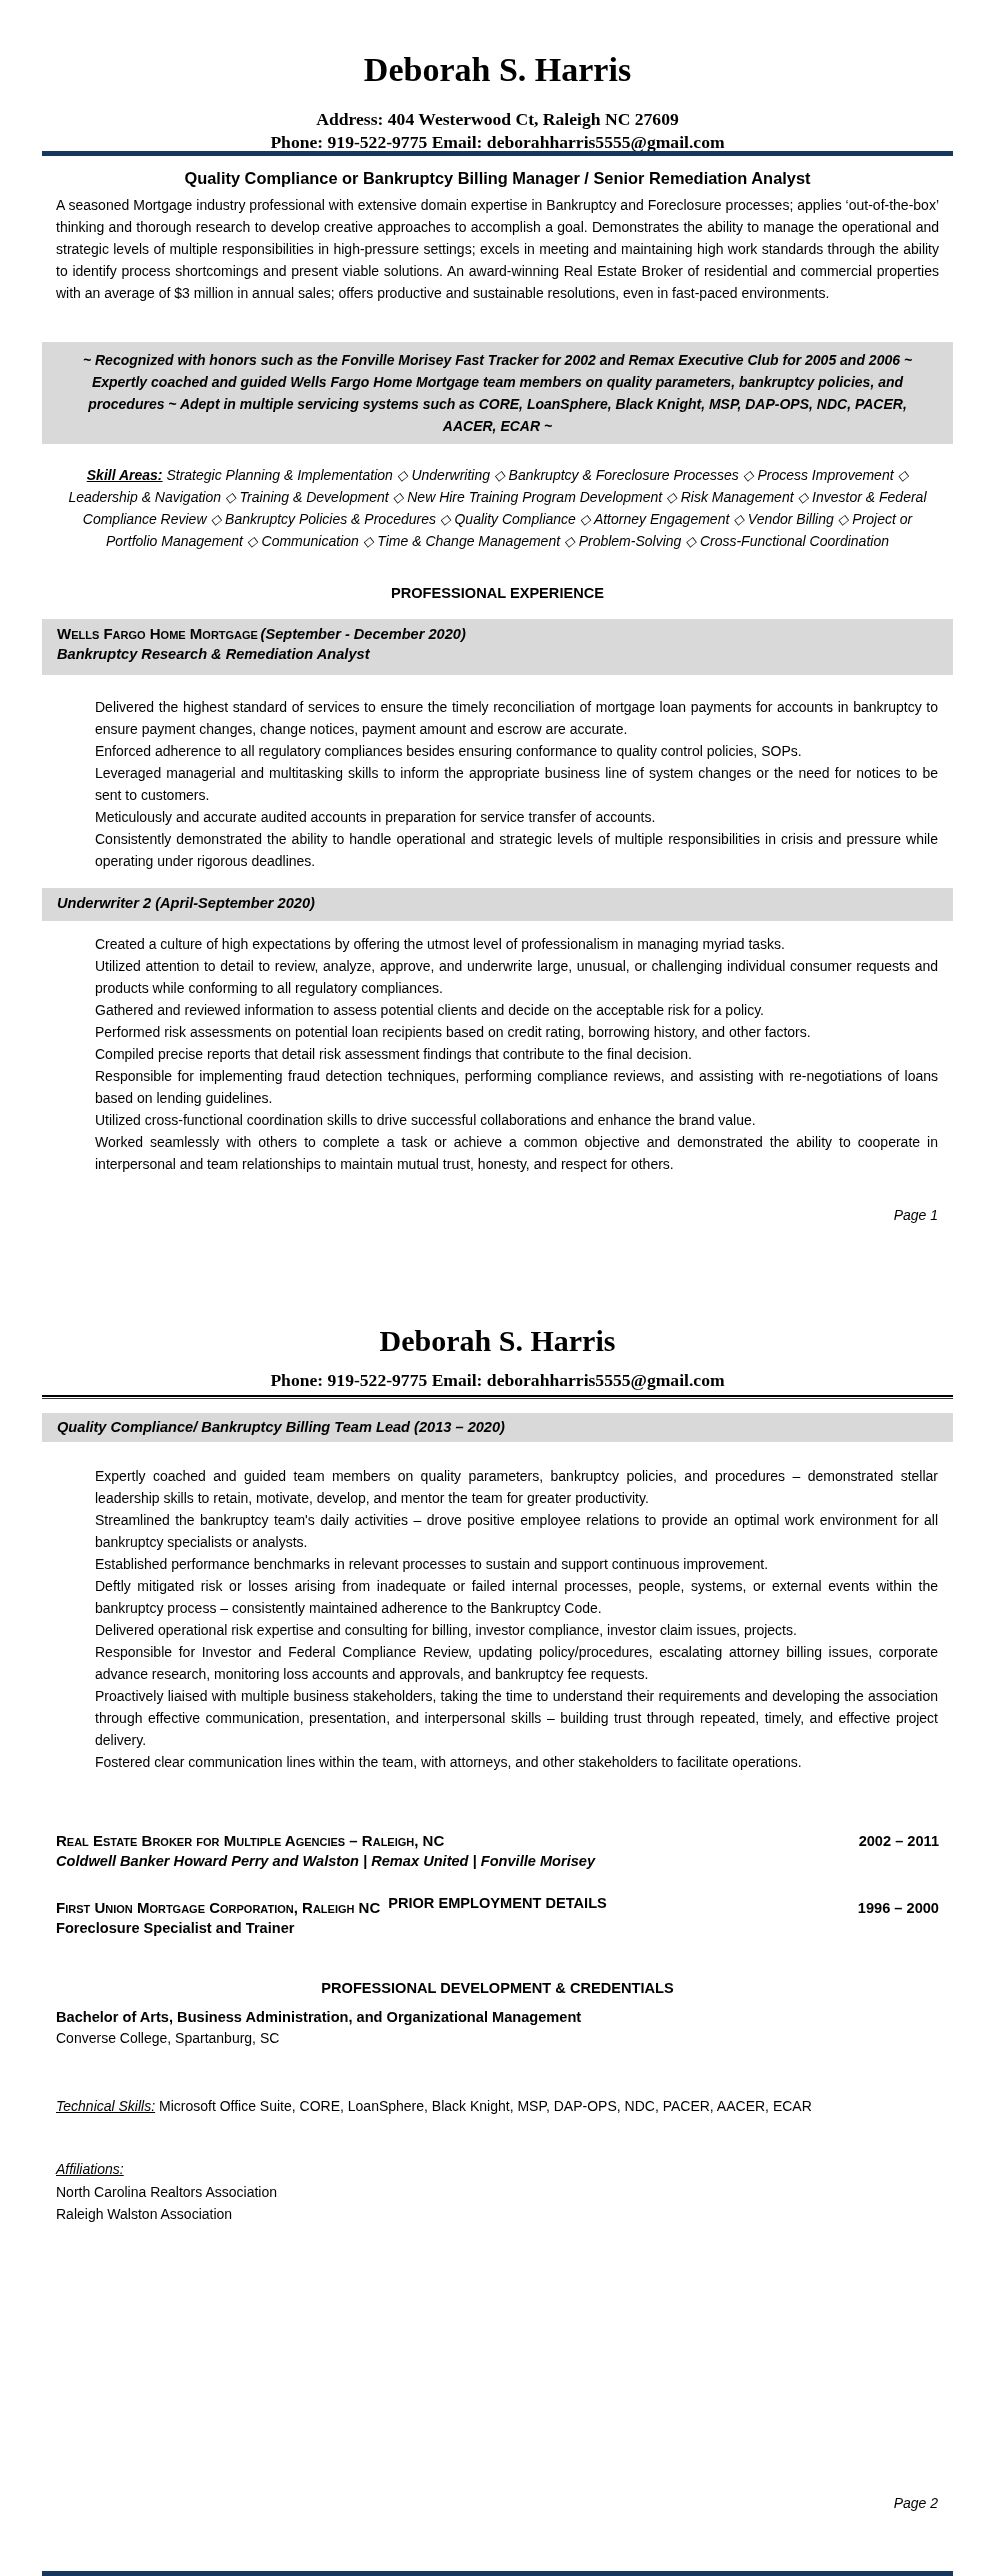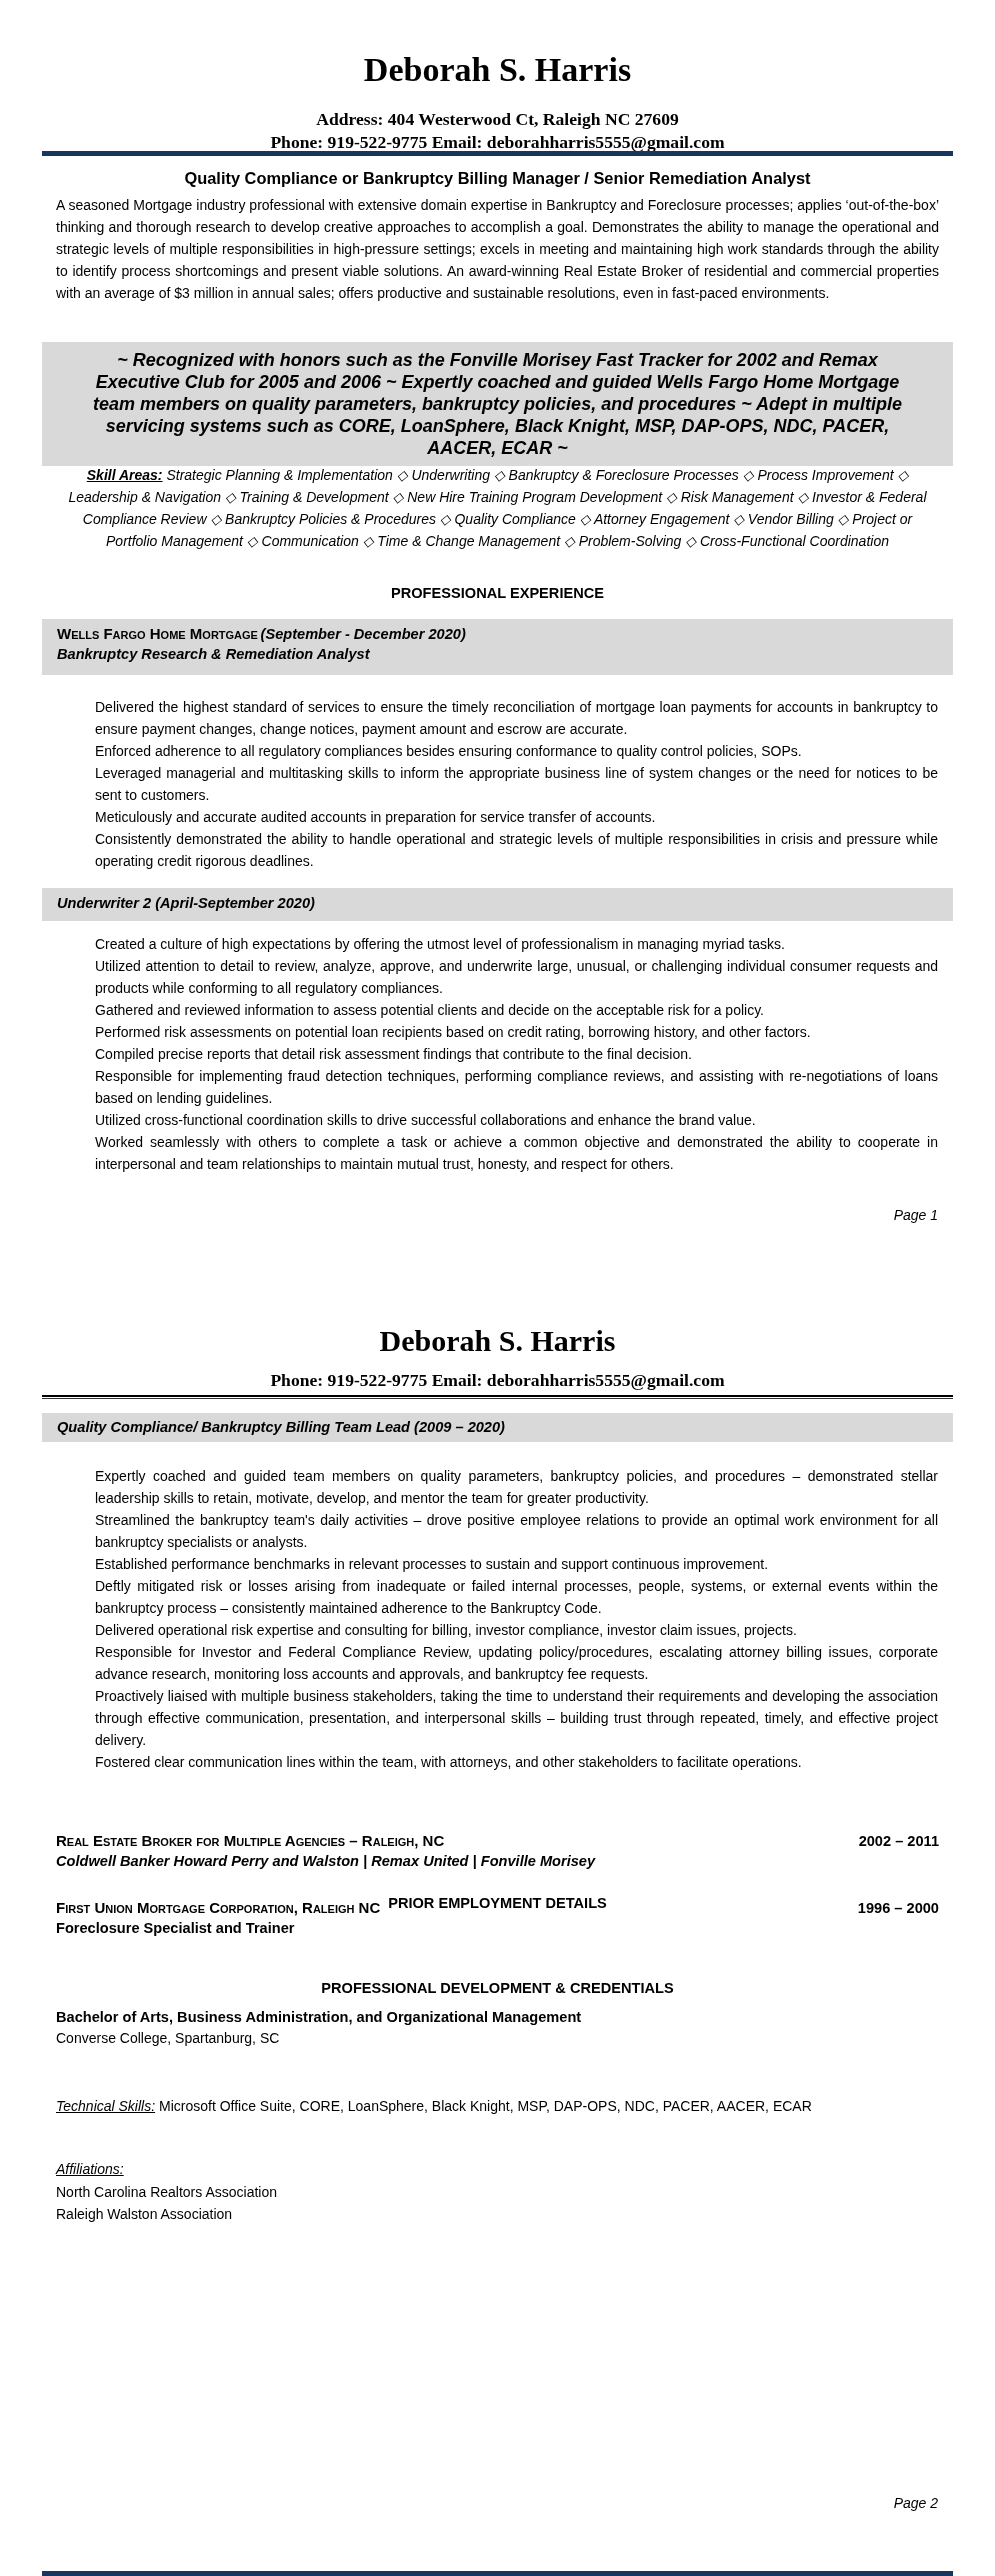--- a/index.html
+++ b/index.html
@@ -13,21 +13,21 @@
   .justify{text-align:justify;}
   p{margin:0;}
   
   #name1{top:50px;font-size:34px;line-height:1.15;font-weight:bold;}
   #addr1{top:109px;font-size:17.6px;font-weight:bold;}
   #phone1{top:132px;font-size:17.6px;font-weight:bold;}
   #rule1{top:151px;left:42px;right:42px;height:5.3px;background:#17375d;}
   #headline{top:169px;font-size:16.4px;font-weight:bold;}
   #summary{top:194px;left:56px;right:56px;font-size:14px;line-height:22px;}
   #honors{top:342px;left:42px;right:42px;background:#d9d9d9;padding:7px 34px;
-          font-size:18px;line-height:22px;font-weight:bold;font-style:italic;text-align:center;}
+          font-size:14px;line-height:22px;font-weight:bold;font-style:italic;text-align:center;}
   #skills{top:464px;left:59px;right:59px;font-size:14px;line-height:22px;
           font-style:italic;text-align:center;}
   .lbl-underline{text-decoration:underline;}
   #exp-head{top:585px;font-size:14.6px;font-weight:bold;}
   .graybar{left:42px;right:42px;background:#d9d9d9;}
   #job1bar{top:619px;padding:5.3px 11.7px 10.5px 15px;}
   .employer{font-variant:small-caps;font-weight:bold;font-size:15px;line-height:20px;}
   .bardates{font-weight:bold;font-style:italic;font-size:14.6px;line-height:20px;}
   .bartitle{font-weight:bold;font-style:italic;font-size:14.6px;line-height:20px;}
   .bullets{font-size:14px;line-height:22px;text-align:justify;}
@@ -81,21 +81,21 @@
     <span class="employer">Wells Fargo Home Mortgage</span>
     <span class="bardates"> (September - December 2020)</span>
   </div>
   <div class="bartitle">Bankruptcy Research &amp; Remediation Analyst</div>
 </div>
 <div class="abs bullets" id="job1bullets">
   <p>Delivered the highest standard of services to ensure the timely reconciliation of mortgage loan payments for accounts in bankruptcy to ensure payment changes, change notices, payment amount and escrow are accurate.</p>
   <p>Enforced adherence to all regulatory compliances besides ensuring conformance to quality control policies, SOPs.</p>
   <p>Leveraged managerial and multitasking skills to inform the appropriate business line of system changes or the need for notices to be sent to customers.</p>
   <p>Meticulously and accurate audited accounts in preparation for service transfer of accounts.</p>
-  <p>Consistently demonstrated the ability to handle operational and strategic levels of multiple responsibilities in crisis and pressure while operating credit rigorous deadlines.</p>
+  <p>Consistently demonstrated the ability to handle operational and strategic levels of multiple responsibilities in crisis and pressure while operating under rigorous deadlines.</p>
 </div>
 
 <div class="abs graybar" id="job2bar">
   <div class="bartitle">Underwriter 2 (April-September 2020)</div>
 </div>
 <div class="abs bullets" id="job2bullets">
   <p>Created a culture of high expectations by offering the utmost level of professionalism in managing myriad tasks.</p>
   <p>Utilized attention to detail to review, analyze, approve, and underwrite large, unusual, or challenging individual consumer requests and products while conforming to all regulatory compliances.</p>
   <p>Gathered and reviewed information to assess potential clients and decide on the acceptable risk for a policy.</p>
   <p>Performed risk assessments on potential loan recipients based on credit rating, borrowing history, and other factors.</p>
@@ -104,21 +104,21 @@
   <p>Utilized cross-functional coordination skills to drive successful collaborations and enhance the brand value.</p>
   <p>Worked seamlessly with others to complete a task or achieve a common objective and demonstrated the ability to cooperate in interpersonal and team relationships to maintain mutual trust, honesty, and respect for others.</p>
 </div>
 <div class="abs pagefoot" id="pg1footer">Page 1</div>
 
 <div class="abs center serif" id="name2">Deborah S. Harris</div>
 <div class="abs center serif" id="phone2">Phone: 919-522-9775 Email: deborahharris5555@gmail.com</div>
 <div class="abs" id="rule2"></div>
 
 <div class="abs graybar" id="job3bar">
-  <div class="bartitle">Quality Compliance/ Bankruptcy Billing Team Lead (2009 – 2020)</div>
+  <div class="bartitle">Quality Compliance/ Bankruptcy Billing Team Lead (2013 – 2020)</div>
 </div>
 <div class="abs bullets" id="job3bullets">
   <p>Expertly coached and guided team members on quality parameters, bankruptcy policies, and procedures – demonstrated stellar leadership skills to retain, motivate, develop, and mentor the team for greater productivity.</p>
   <p>Streamlined the bankruptcy team's daily activities – drove positive employee relations to provide an optimal work environment for all bankruptcy specialists or analysts.</p>
   <p>Established performance benchmarks in relevant processes to sustain and support continuous improvement.</p>
   <p>Deftly mitigated risk or losses arising from inadequate or failed internal processes, people, systems, or external events within the bankruptcy process – consistently maintained adherence to the Bankruptcy Code.</p>
   <p>Delivered operational risk expertise and consulting for billing, investor compliance, investor claim issues, projects.</p>
   <p>Responsible for Investor and Federal Compliance Review, updating policy/procedures, escalating attorney billing issues, corporate advance research, monitoring loss accounts and approvals, and bankruptcy fee requests.</p>
   <p>Proactively liaised with multiple business stakeholders, taking the time to understand their requirements and developing the association through effective communication, presentation, and interpersonal skills – building trust through repeated, timely, and effective project delivery.</p>
   <p>Fostered clear communication lines within the team, with attorneys, and other stakeholders to facilitate operations.</p>

